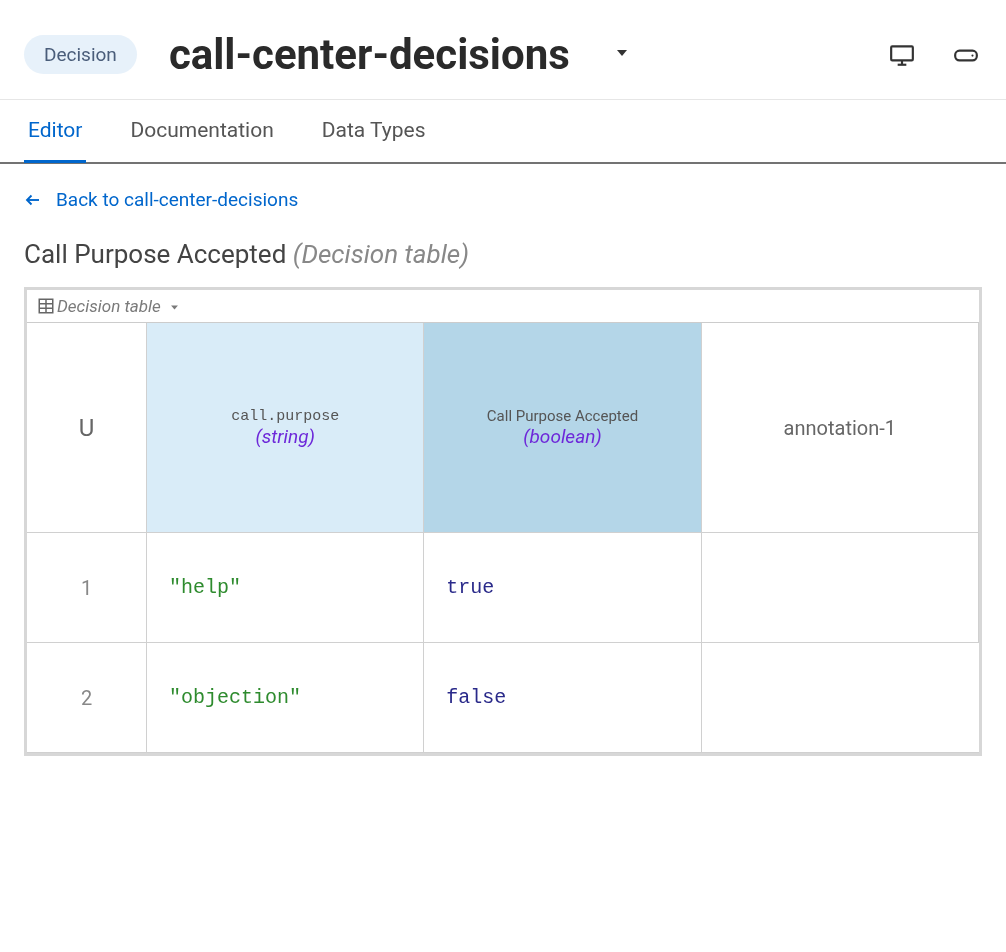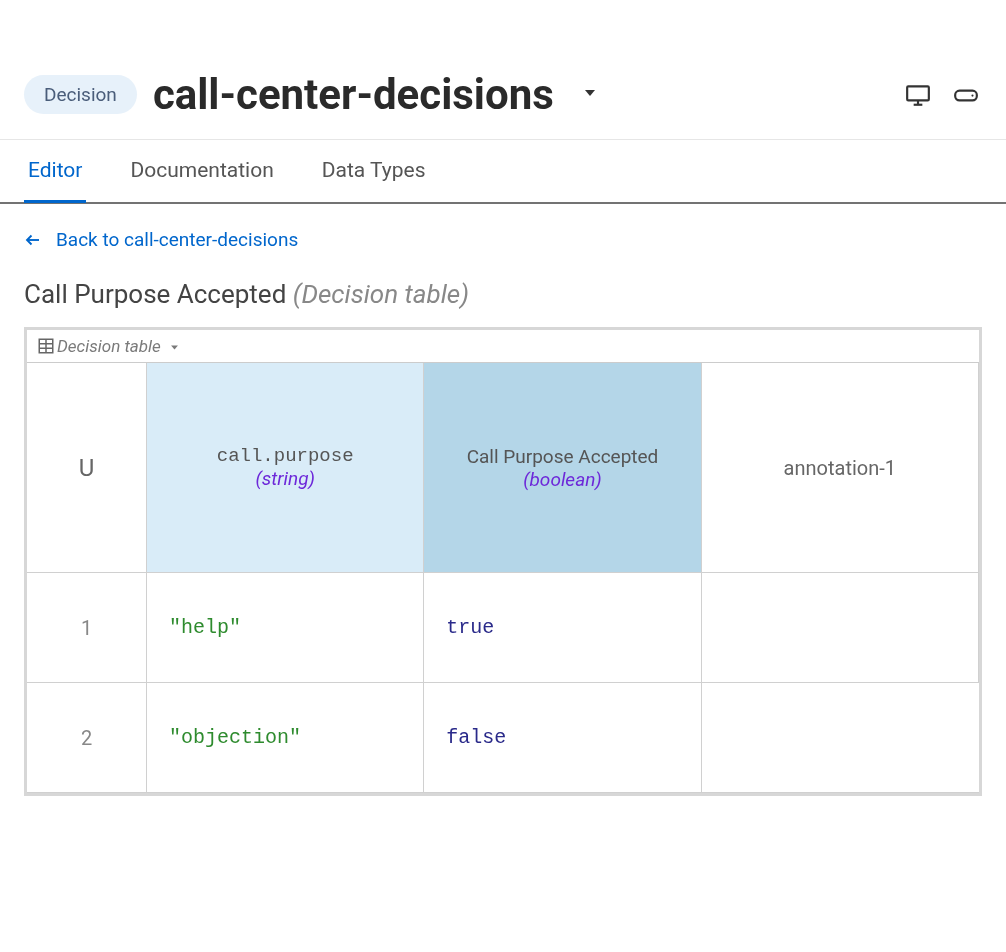--- a/index.html
+++ b/index.html
@@ -6,22 +6,21 @@
     body {
       font-family: -apple-system, BlinkMacSystemFont, "Segoe UI", Roboto, "Helvetica Neue", Arial, sans-serif;
       background: #fff;
       color: #333;
       width: 1006px;
     }
     .header {
       display: flex;
       align-items: center;
       padding: 30px 24px 20px 24px;
-      gap: 16px;
-      margin-top: 40px;
+      gap: 32px;
     }
     .badge {
       background: #e7f1fa;
       color: #4a5d7a;
       border-radius: 20px;
       padding: 8px 20px;
       font-size: 19px;
       font-weight: 400;
     }
     .title {
@@ -128,21 +127,21 @@
     }
     .dt-head.output {
       background: #b4d6e8;
     }
     .dt-head.annotation {
       color: #666;
     }
     .dt-head .col-name {
       font-family: "Courier New", monospace;
       color: #555;
-      font-size: 19px;
+      font-size: 15px;
       margin-bottom: 0;
     }
     .dt-head .col-name.regular {
       font-family: inherit;
     }
     .dt-head .col-type {
       font-style: italic;
       color: #6d28d9;
       font-size: 19px;
     }

